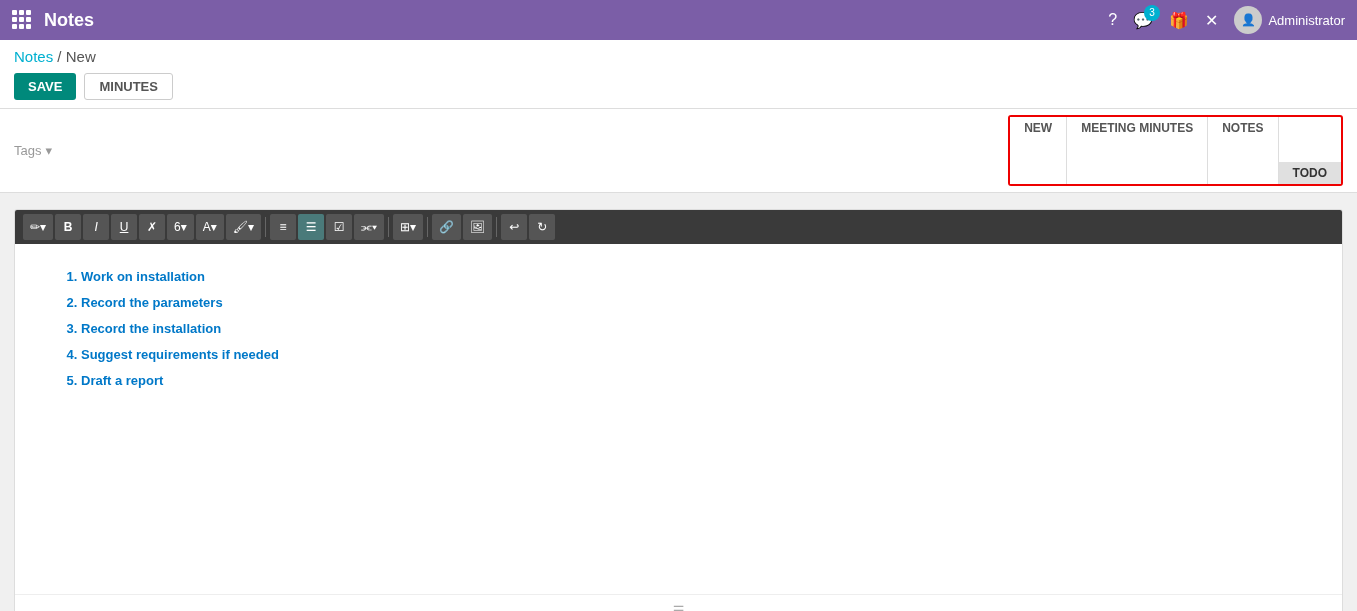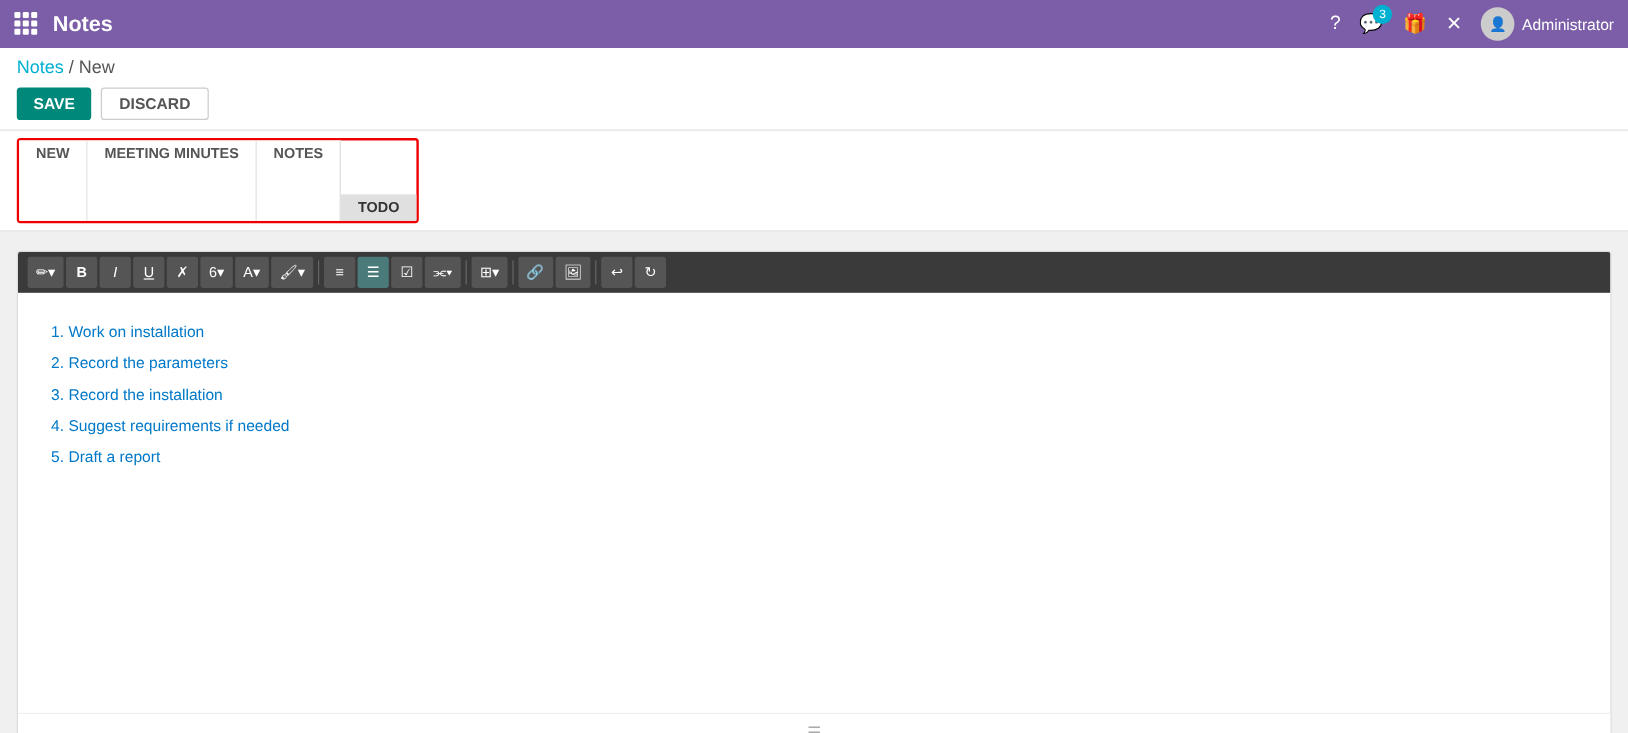--- a/index.html
+++ b/index.html
@@ -115,21 +115,22 @@
       display: flex; align-items: center; justify-content: center;
     }
     .tb-separator { width: 1px; background: #666; height: 20px; margin: 0 2px; }
     .tb-btn.active { background: #4a7a7a; }
 
     .editor-body {
       padding: 20px 30px;
       min-height: 350px;
     }
     .editor-body ol {
-      margin-left: 12px;
+      margin-left: 36px;
+      font-weight: bold;
     }
     .editor-body li {
       color: #0078c8;
       line-height: 2;
       font-size: 13px;
     }
     .resize-handle {
       text-align: center; padding: 4px; color: #aaa; cursor: ns-resize;
       background: white; border-top: 1px solid #eee;
     }
@@ -166,25 +167,29 @@
 </div>
 
 <div class="subheader">
   <div class="breadcrumb">
     <a href="#" style="color:#00b0d0;text-decoration:none;">Notes</a>
     <span> / </span>
     <span style="color:#555;">New</span>
   </div>
   <div class="action-bar">
     <button class="btn-save">SAVE</button>
-    <button class="btn-discard">DISCARD</button>
+    <button class="btn-discard">MINUTES</button>
   </div>
 </div>
 
 <div class="filterbar">
+  <div class="tags-dropdown">
+    <span>Tags</span>
+    <span>▾</span>
+  </div>
   <div class="filter-tabs">
     <div class="filter-tab">NEW</div>
     <div class="filter-tab">MEETING MINUTES</div>
     <div class="filter-tab">NOTES</div>
     <div class="filter-tab active">TODO</div>
   </div>
 </div>
 
 <div class="main">
   <div class="editor-card">

